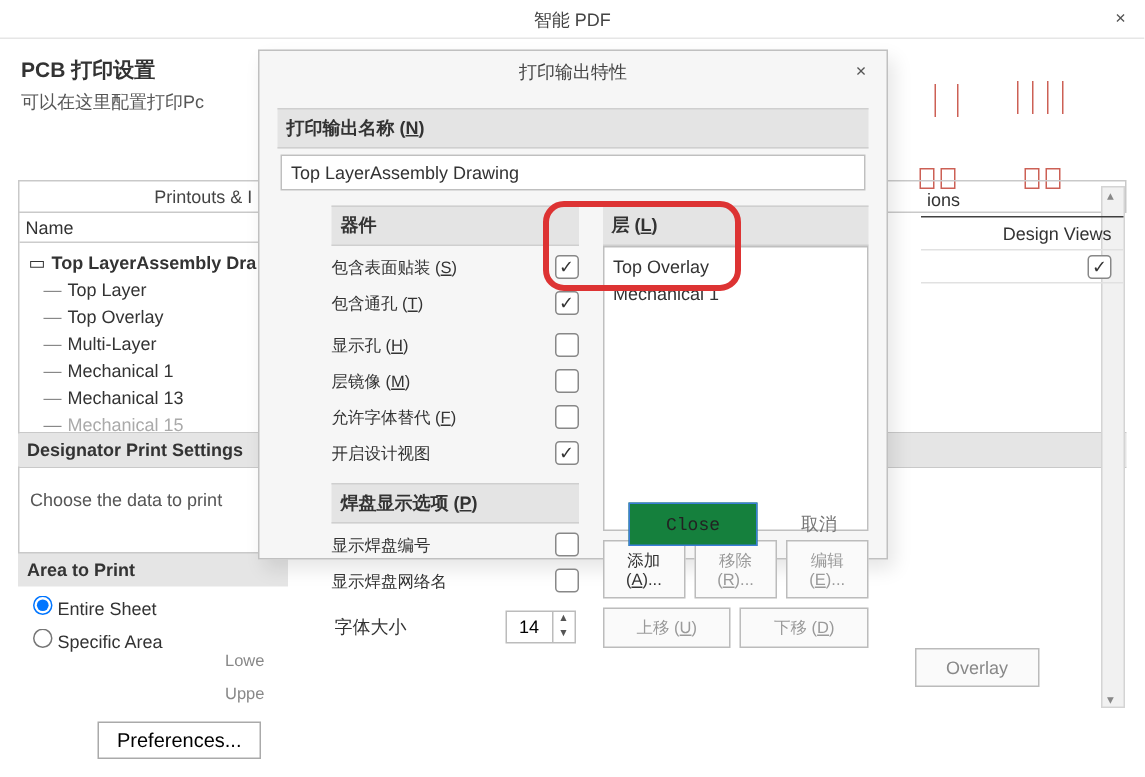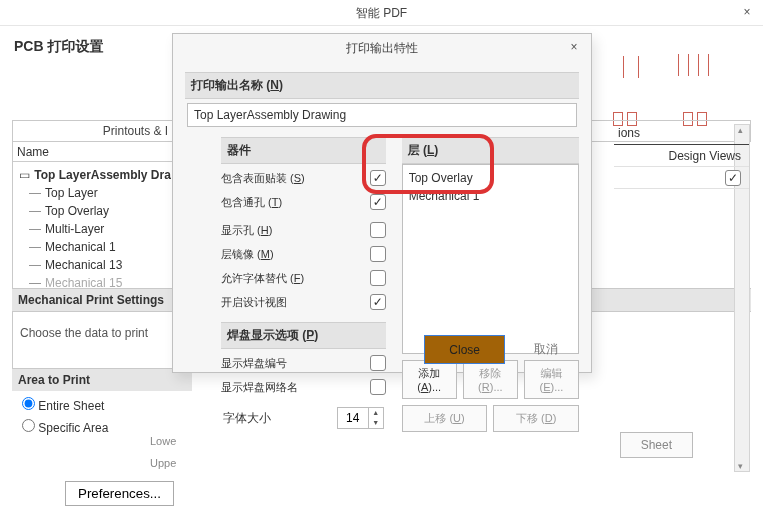--- a/index.html
+++ b/index.html
@@ -160,22 +160,22 @@
   }
   .spin input { width:30px; border:none; text-align:center; font-size:12px; }
   .spin .arrows { display:flex; flex-direction:column; border-left:1px solid #bcbcbc;}
   .spin .arrows span { font-size:7px; line-height:10px; width:14px; text-align:center; cursor:pointer; color:#555;}
 
   .d-footer {
     position:absolute; left:0; right:0; bottom:8px;
     display:flex; justify-content:flex-end; gap:10px; padding:0 14px;
   }
   .d-footer .btn-primary {
-    border:1px solid #3b7dd8; background:#a16207; color:#222;
-    padding:5px 24px; cursor:pointer; font-size:12px;
+    border:1px solid #3b7dd8; background:#15803d; color:#222;
+    padding:5px 24px; cursor:pointer; font-size:12px;font-family:Liberation Mono, monospace;
   }
   .d-footer .btn-cancel {
     border:1px solid transparent; background:transparent; color:#777;
     padding:5px 18px; cursor:pointer; font-size:12px;
   }
 </style>
 </head>
 <body>
 
 <div class="outer-window">
@@ -193,20 +193,21 @@
     <div class="bg-line" style="left:155px; top:10px;"></div>
     <div class="bg-line" style="left:165px; top:10px;"></div>
     <div class="bg-pad" style="left:70px; top:68px;"></div>
     <div class="bg-pad" style="left:84px; top:68px;"></div>
     <div class="bg-pad" style="left:140px; top:68px;"></div>
     <div class="bg-pad" style="left:154px; top:68px;"></div>
   </div>
 
   <div class="outer-body">
     <div class="pcb-title">PCB 打印设置</div>
+    <div class="pcb-sub">可以在这里配置打印Pc</div>
   </div>
 
   <div class="printouts-strip">
     <div class="strip-cell">Printouts &amp; I</div>
     <div class="strip-cell"></div>
     <div class="strip-cell"></div>
   </div>
 
   <div class="name-area">
     <div class="name-hdr">Name</div>
@@ -217,21 +218,21 @@
           <div class="child">Top Overlay</div>
           <div class="child">Multi-Layer</div>
           <div class="child">Mechanical 1</div>
           <div class="child">Mechanical 13</div>
           <div class="child faded">Mechanical 15</div>
         </div>
     </div>
   </div>
 
   <div class="panel designator">
-    <div class="panel-hdr">Mechanical Print Settings</div>
+    <div class="panel-hdr">Designator Print Settings</div>
   </div>
   <div class="choose-line">Choose the data to print</div>
 
   <div class="area-print">
     <div class="panel-hdr">Area to Print</div>
     <label><input type="radio" name="ap" checked="" style=""> <span>Entire Sheet</span></label>
     <label><input type="radio" name="ap" style=""> <span>Specific Area</span></label>
   </div>
   <div class="lowe-uppe">
     <div>Lowe</div>
@@ -244,21 +245,21 @@
   <div class="views-col">
     <div class="views-hdr">ions</div>
     <div class="views-row">
       <span>Design Views</span>
     </div>
     <div class="views-row" style="text-align:right;">
       <span class="chk on" style="display:inline-flex;margin-left:auto;"></span>
     </div>
   </div>
 
-  <button class="define-btn">Sheet</button>
+  <button class="define-btn">Overlay</button>
 </div>
 
 <div class="dialog">
   <div class="d-header">
     <span>打印输出特性</span>
     <div class="d-close">×</div>
   </div>
 
   <div class="d-body">
     <div class="sec-hdr">

